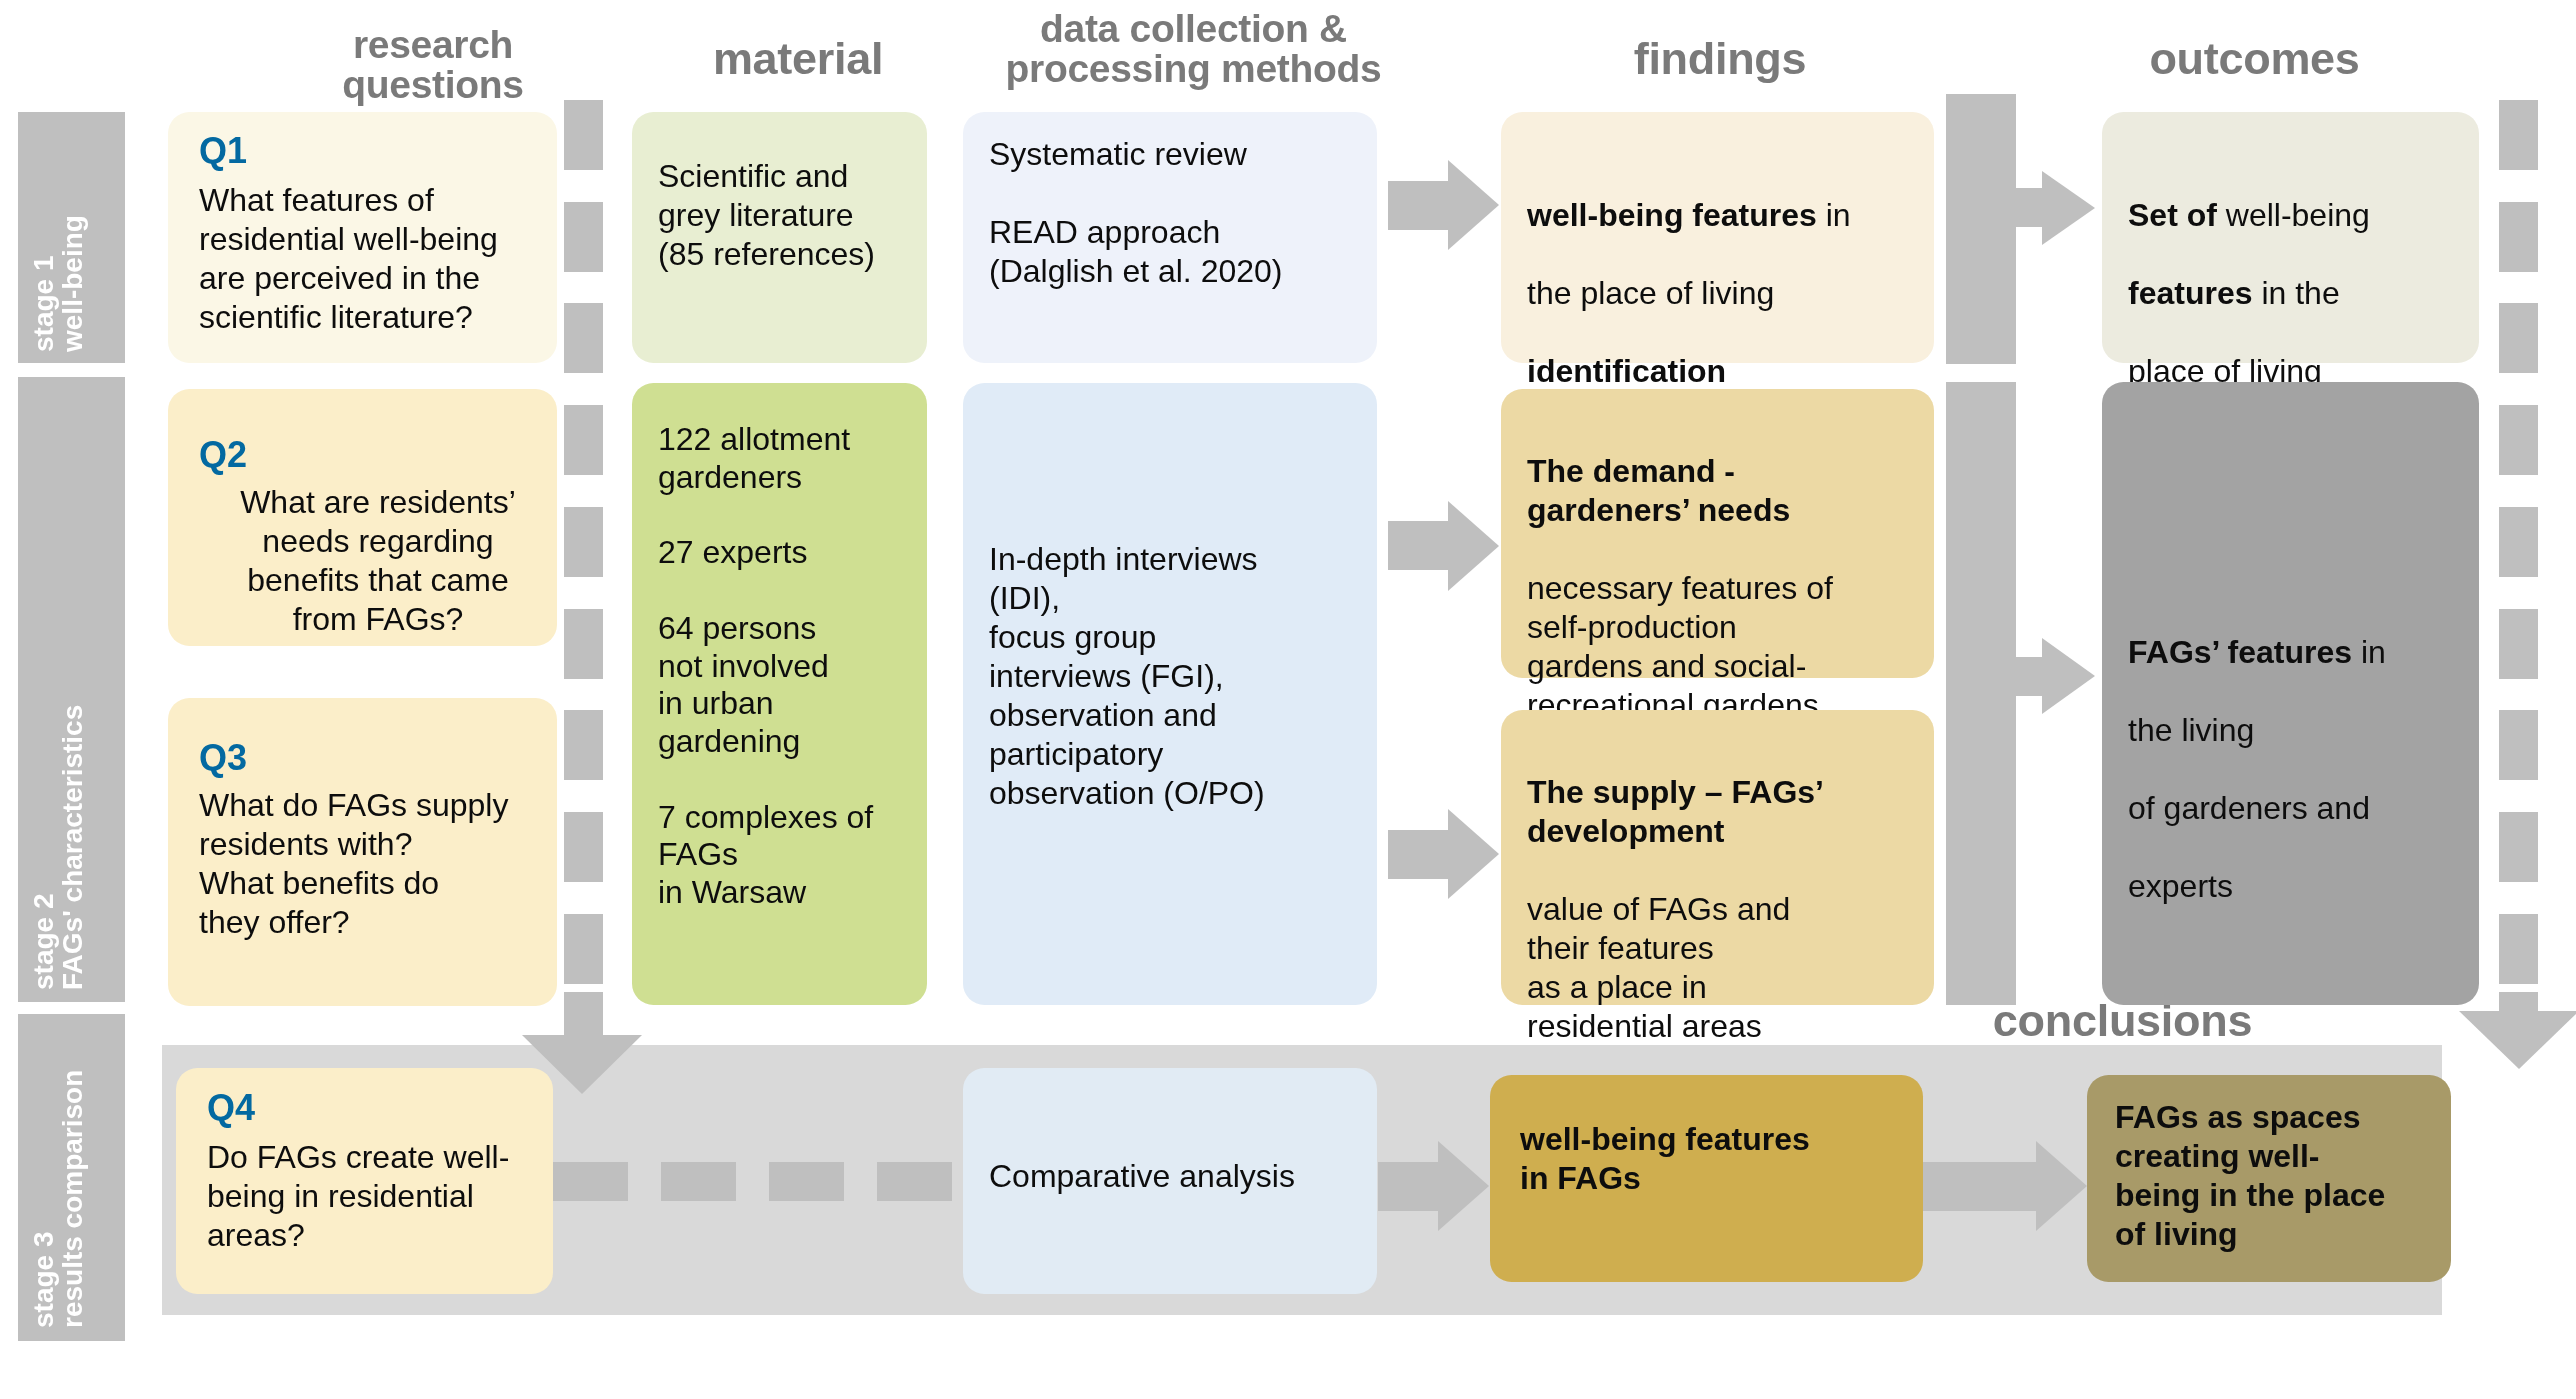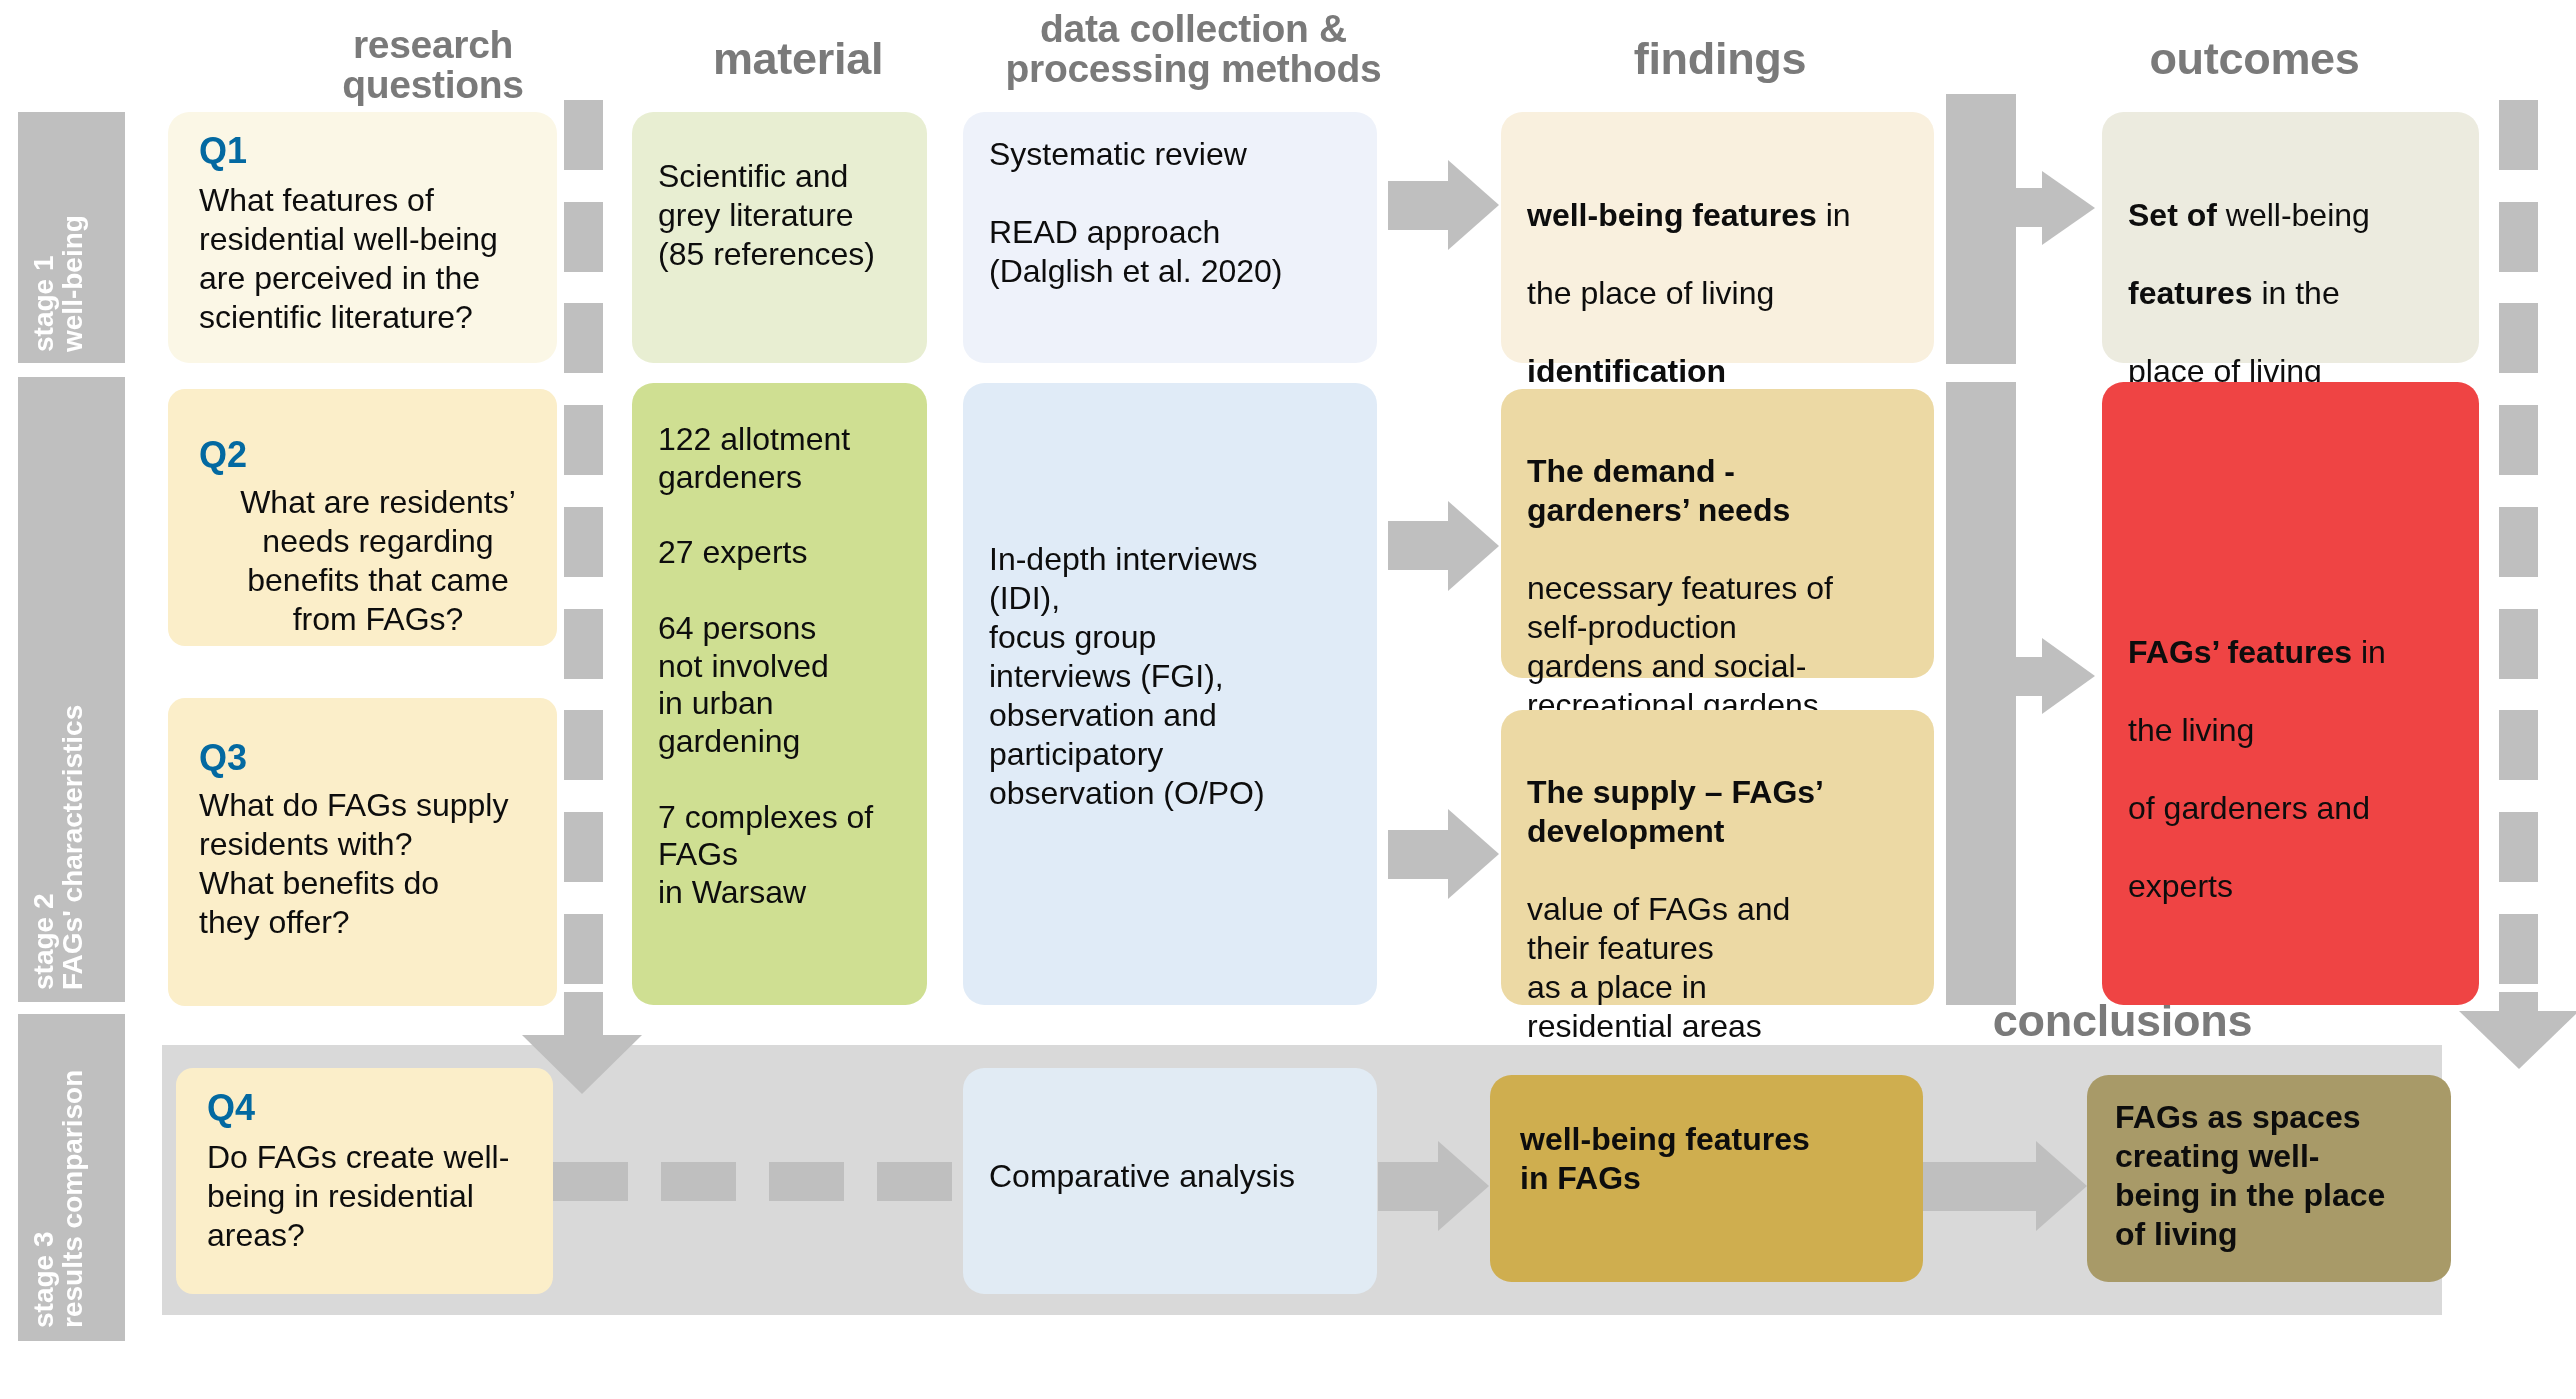--- a/index.html
+++ b/index.html
@@ -55,30 +55,30 @@
   .cardtxt b{font-weight:700;}
   .qnum{
     position:absolute;
     font-size:36px;
     font-weight:700;
     color:#0369a1;
   }
 
   
   .f-q1{background:#fbf7e6;}
-  .f-q{background:#fbeec9;border-radius:17px;}
+  .f-q{background:#fbeec9;}
   .f-mat1{background:#e8eed2;}
   .f-mat2{background:#cfdf92;}
   .f-meth{background:#eef2fa;}
   .f-meth2{background:#e0ebf7;}
   .f-meth3{background:#e1ebf4;}
   .f-find1{background:#f9f0de;}
   .f-find2{background:#ecd9a4;}
   .f-out1{background:#ecebdf;}
-  .f-out2{background:#ef4444;}
+  .f-out2{background:#a3a3a3;}
   .f-concl1{background:#cfae4f;}
   .f-concl2{background:#a89a68;}
   .bar{background:#bfbfbf;}
   .arrow-right{
     position:absolute;
     width:0;height:0;
     border-top:var(--h) solid transparent;
     border-bottom:var(--h) solid transparent;
     border-left:var(--w) solid #bfbfbf;
   }

